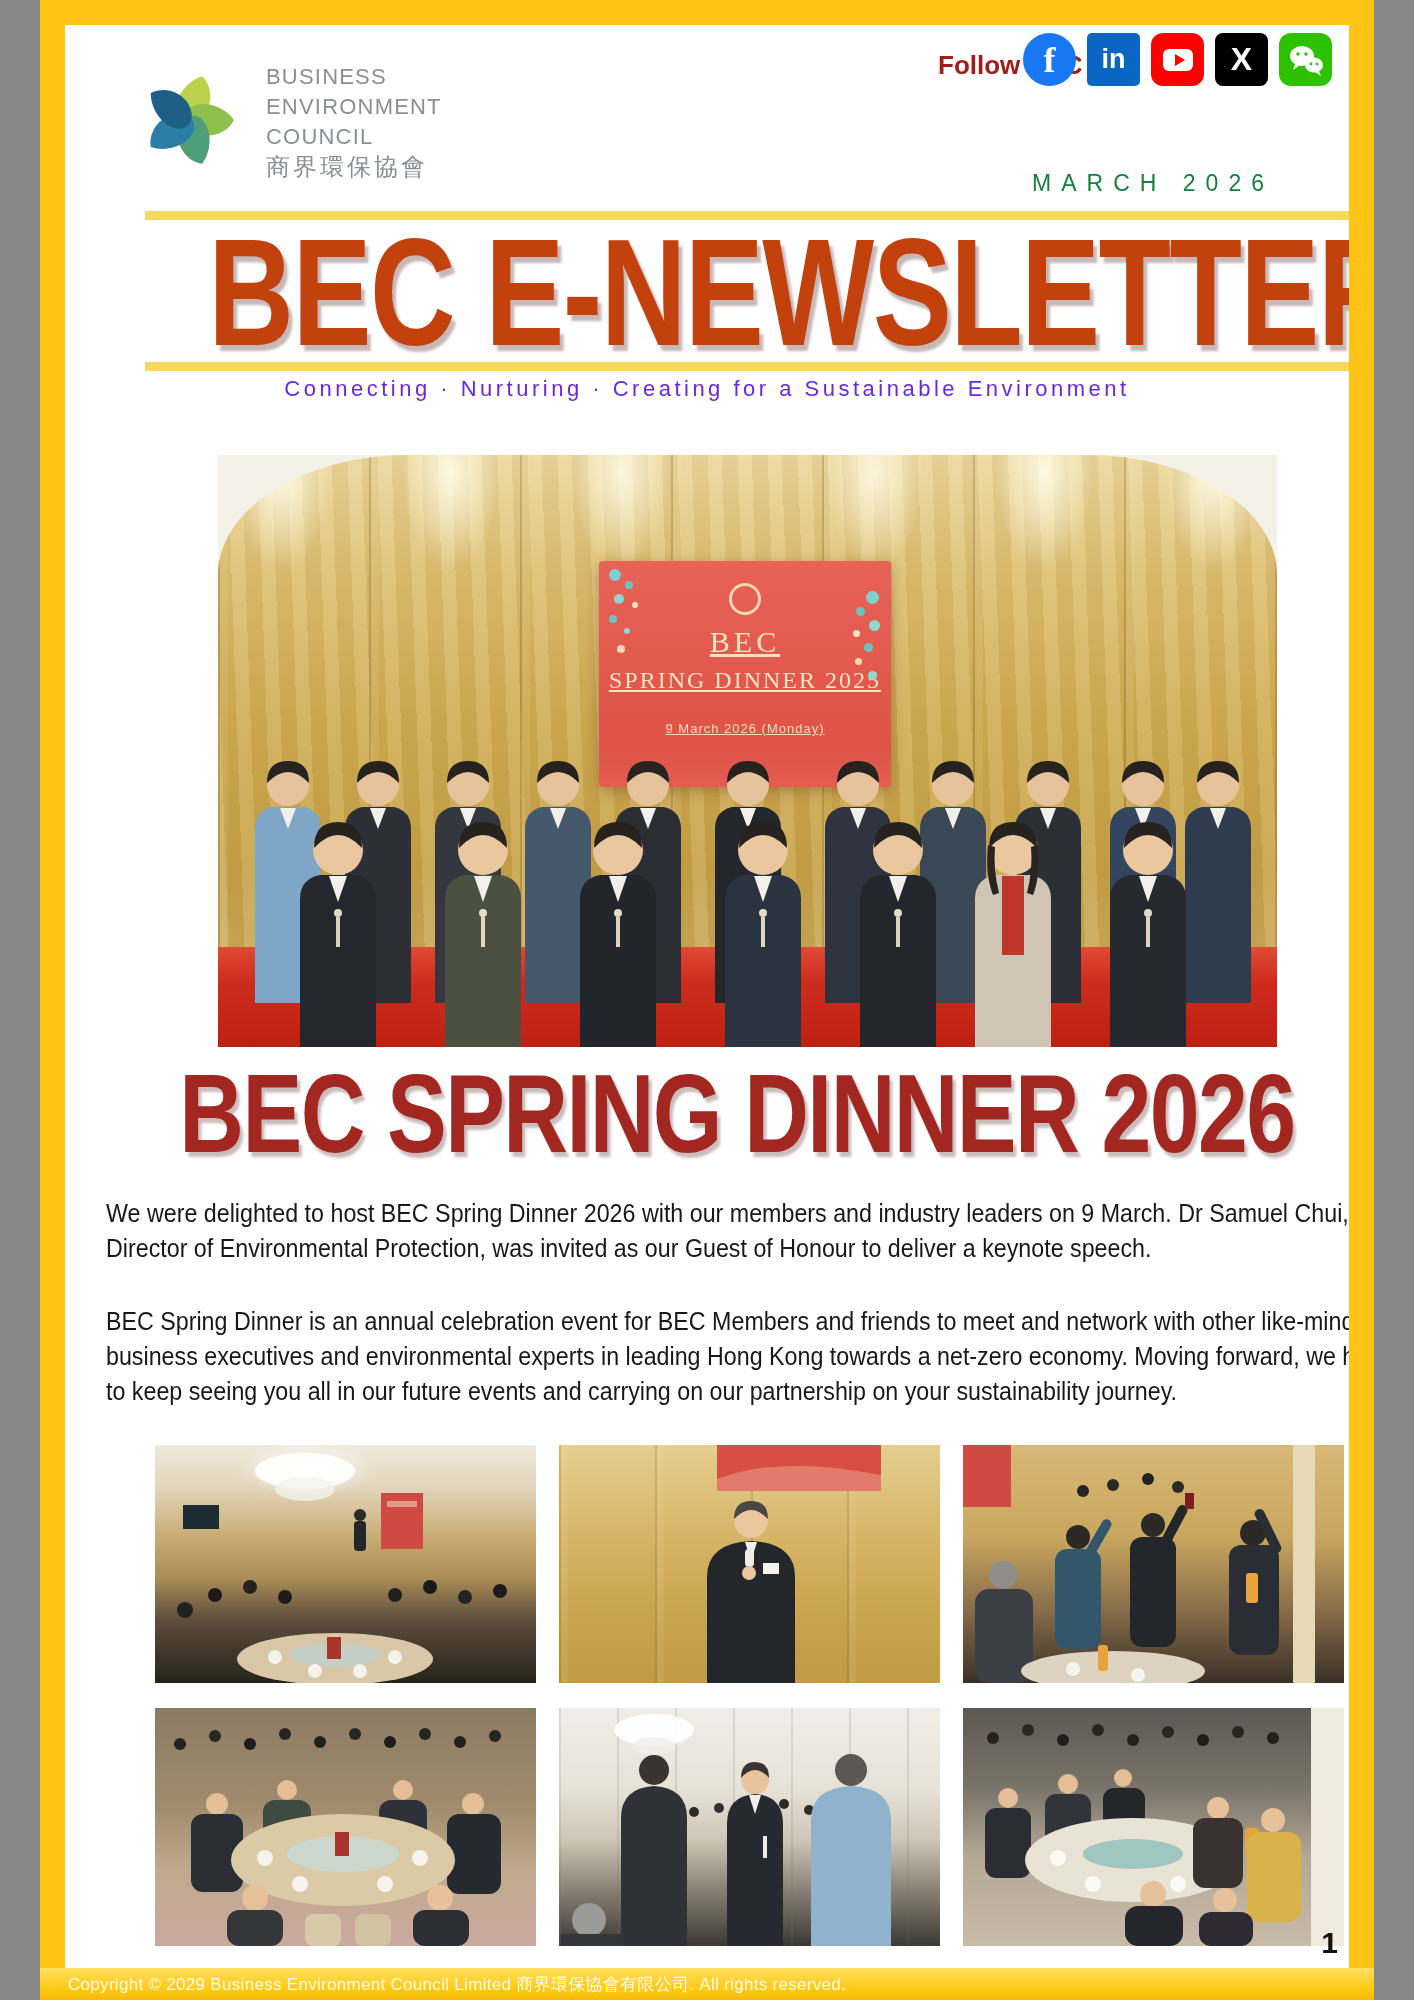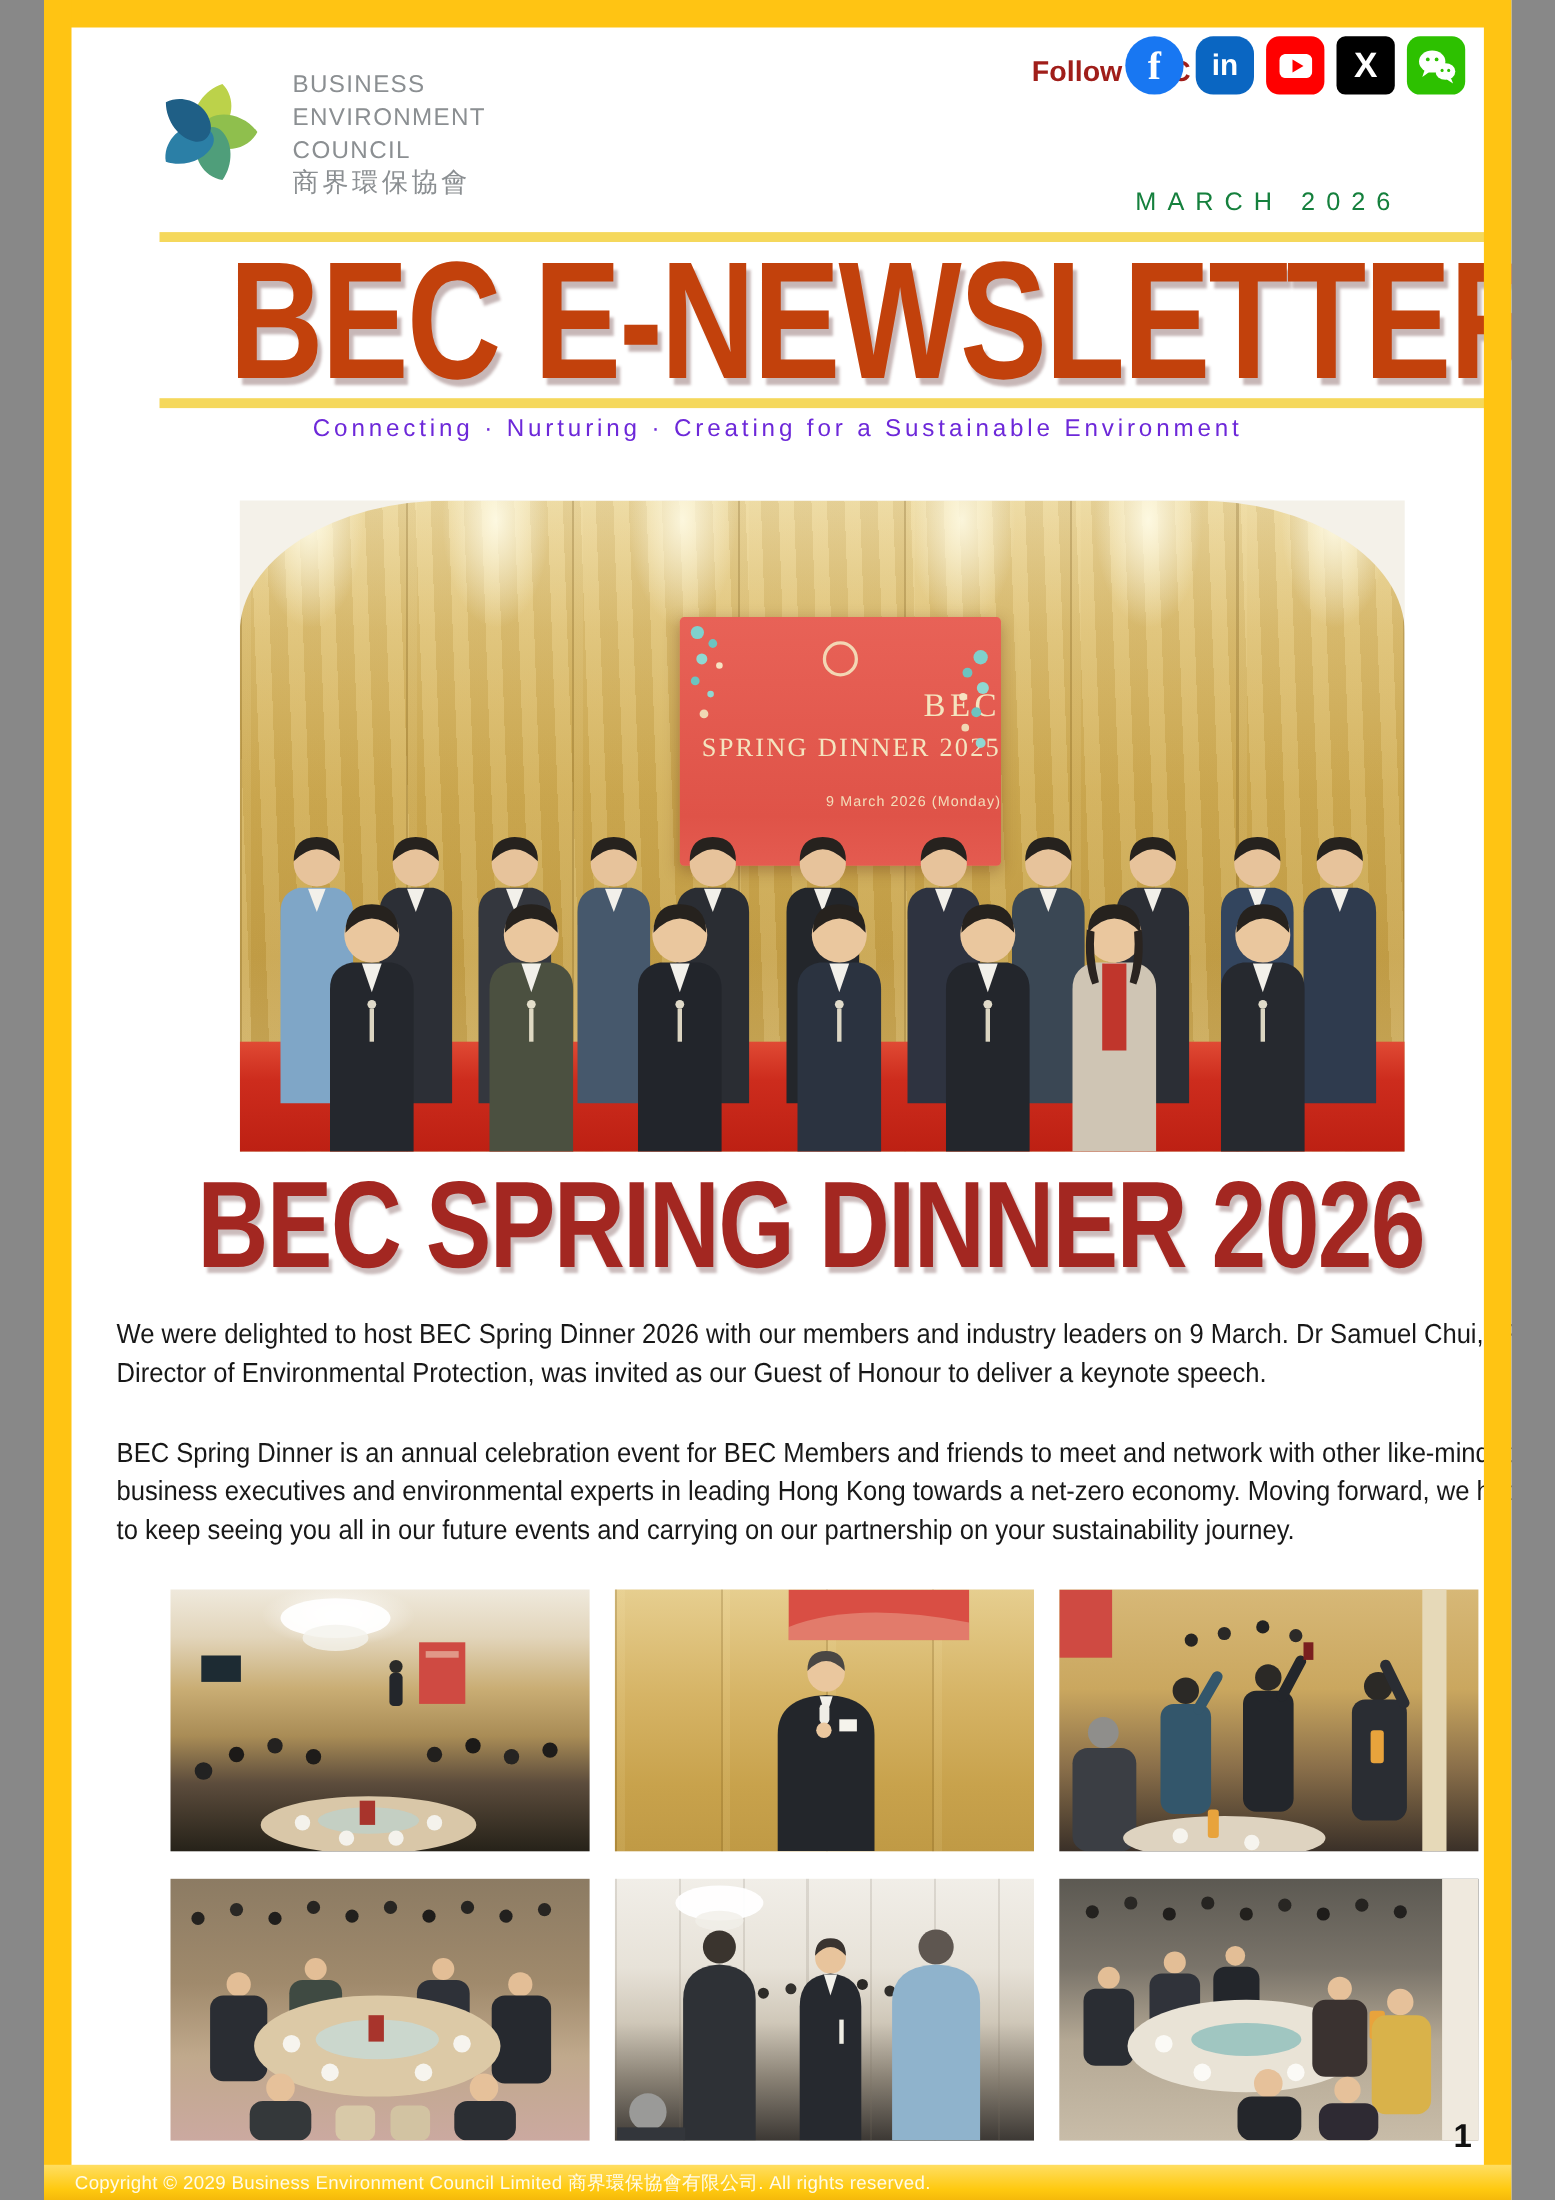--- a/index.html
+++ b/index.html
@@ -16,21 +16,21 @@
   
   .logo-block{position:absolute;left:88px;top:48px;display:flex;gap:18px;align-items:flex-start;}
   .logo-mark{width:120px;height:138px;}
   .logo-text{padding-top:14px;color:#8b8f92;font-size:22px;letter-spacing:1.2px;line-height:30px;font-weight:400;}
   .logo-text .cjk{font-size:24px;letter-spacing:3px;color:#8b8f92;}
   .follow-label{position:absolute;left:898px;top:50px;font-size:26px;font-weight:700;color:#A01E1A;}
   .social-row{position:absolute;top:33px;right:42px;display:flex;gap:11px;z-index:20;}
   .sicon{width:53px;height:53px;display:flex;align-items:center;justify-content:center;
          color:#fff;font-weight:700;box-sizing:border-box;cursor:pointer;}
   .icon-facebook{background:#1877F2;border-radius:50%;font-size:36px;font-family:"Liberation Serif",serif;}
-  .icon-linkedin{background:#0A66C2;border-radius:16px;font-size:27px;letter-spacing:0;}
+  .icon-linkedin{background:#0A66C2;border-radius:5px;font-size:27px;letter-spacing:0;}
   .icon-youtube{background:#FF0000;border-radius:12px;}
   .icon-x{background:#000;border-radius:8px;font-size:32px;}
   .icon-wechat{background:#2DC100;border-radius:12px;}
   .issue-date{position:absolute;top:170px;right:100px;font-size:23px;font-weight:400;letter-spacing:10px;color:#15803d;}
 
   
   .rule{position:absolute;left:105px;width:1207px;height:9px;background:#F5D85C;}
   .rule1{top:211px;} .rule2{top:362px;}
   .nl-title{position:absolute;left:0;right:0;top:216px;text-align:right;color:#c2410c;
             font-size:152px;font-weight:800;line-height:1;white-space:nowrap;}
@@ -47,24 +47,24 @@
       radial-gradient(ellipse 70px 140px at 22% 3%,rgba(255,252,232,.9),rgba(255,252,232,0) 70%),
       radial-gradient(ellipse 70px 140px at 38% 3%,rgba(255,252,232,.85),rgba(255,252,232,0) 70%),
       radial-gradient(ellipse 70px 140px at 62% 3%,rgba(255,252,232,.85),rgba(255,252,232,0) 70%),
       radial-gradient(ellipse 70px 140px at 78% 3%,rgba(255,252,232,.9),rgba(255,252,232,0) 70%),
       radial-gradient(ellipse 70px 140px at 94% 3%,rgba(255,252,232,.95),rgba(255,252,232,0) 70%),
       repeating-linear-gradient(90deg,rgba(100,70,15,.22) 0 2px,rgba(255,240,190,.10) 2px 10px,rgba(0,0,0,0) 10px 151px),
       repeating-linear-gradient(88deg,rgba(255,246,210,.12) 0 14px,rgba(130,95,25,.07) 14px 30px),
       linear-gradient(180deg,#ecd89f 0%,#ddbf72 20%,#cfab52 45%,#c5a048 70%,#ccae66 100%);}
   .mp-carpet{position:absolute;left:0;right:0;bottom:0;height:100px;
       background:linear-gradient(180deg,#E04A34 0%,#CD2C1D 35%,#BD2013 100%);}
-  .mp-banner{position:absolute;left:400px;top:106px;width:292px;height:226px;border-radius:4px;
+  .mp-banner{position:absolute;left:381px;top:106px;width:292px;height:226px;border-radius:4px;
       background:linear-gradient(180deg,#E86257 0%,#DF5348 80%,#E45B50 100%);
-      box-shadow:0 4px 14px rgba(90,40,20,.35);text-align:right;color:#F4E4BF;
-      font-family:"Liberation Serif",serif;z-index:3;}
+      box-shadow:0 4px 14px rgba(90,40,20,.35);text-align:center;color:#F4E4BF;
+      font-family:"Liberation Serif",serif;z-index:3;text-decoration:underline;}
   .mp-banner::before{content:"";position:absolute;left:10px;top:8px;width:12px;height:12px;border-radius:50%;
       background:#7FD0CC;box-shadow:14px 10px 0 -2px #6CC3C0,4px 24px 0 -1px #8FD8D2,20px 30px 0 -3px #F6E3C2,
       -2px 44px 0 -2px #6CC3C0,12px 56px 0 -3px #8FD8D2,6px 74px 0 -2px #F0D8B4;}
   .mp-banner::after{content:"";position:absolute;right:12px;top:30px;width:13px;height:13px;border-radius:50%;
       background:#7FD0CC;box-shadow:-12px 14px 0 -2px #6CC3C0,2px 28px 0 -1px #8FD8D2,-16px 36px 0 -3px #F6E3C2,
       -4px 50px 0 -2px #6CC3C0,-14px 64px 0 -3px #F0D8B4,0 78px 0 -2px #8FD8D2;}
   .mp-logo-dot{width:26px;height:26px;border:3px solid #F4E4BF;border-radius:50%;margin:22px auto 10px;opacity:.9;}
   .mp-org{font-size:30px;letter-spacing:4px;line-height:34px;}
   .mp-event{font-size:24px;letter-spacing:2px;line-height:30px;margin-top:6px;}
   .mp-date{font-size:13px;letter-spacing:1px;margin-top:26px;font-family:"Liberation Sans",sans-serif;opacity:.95;}

